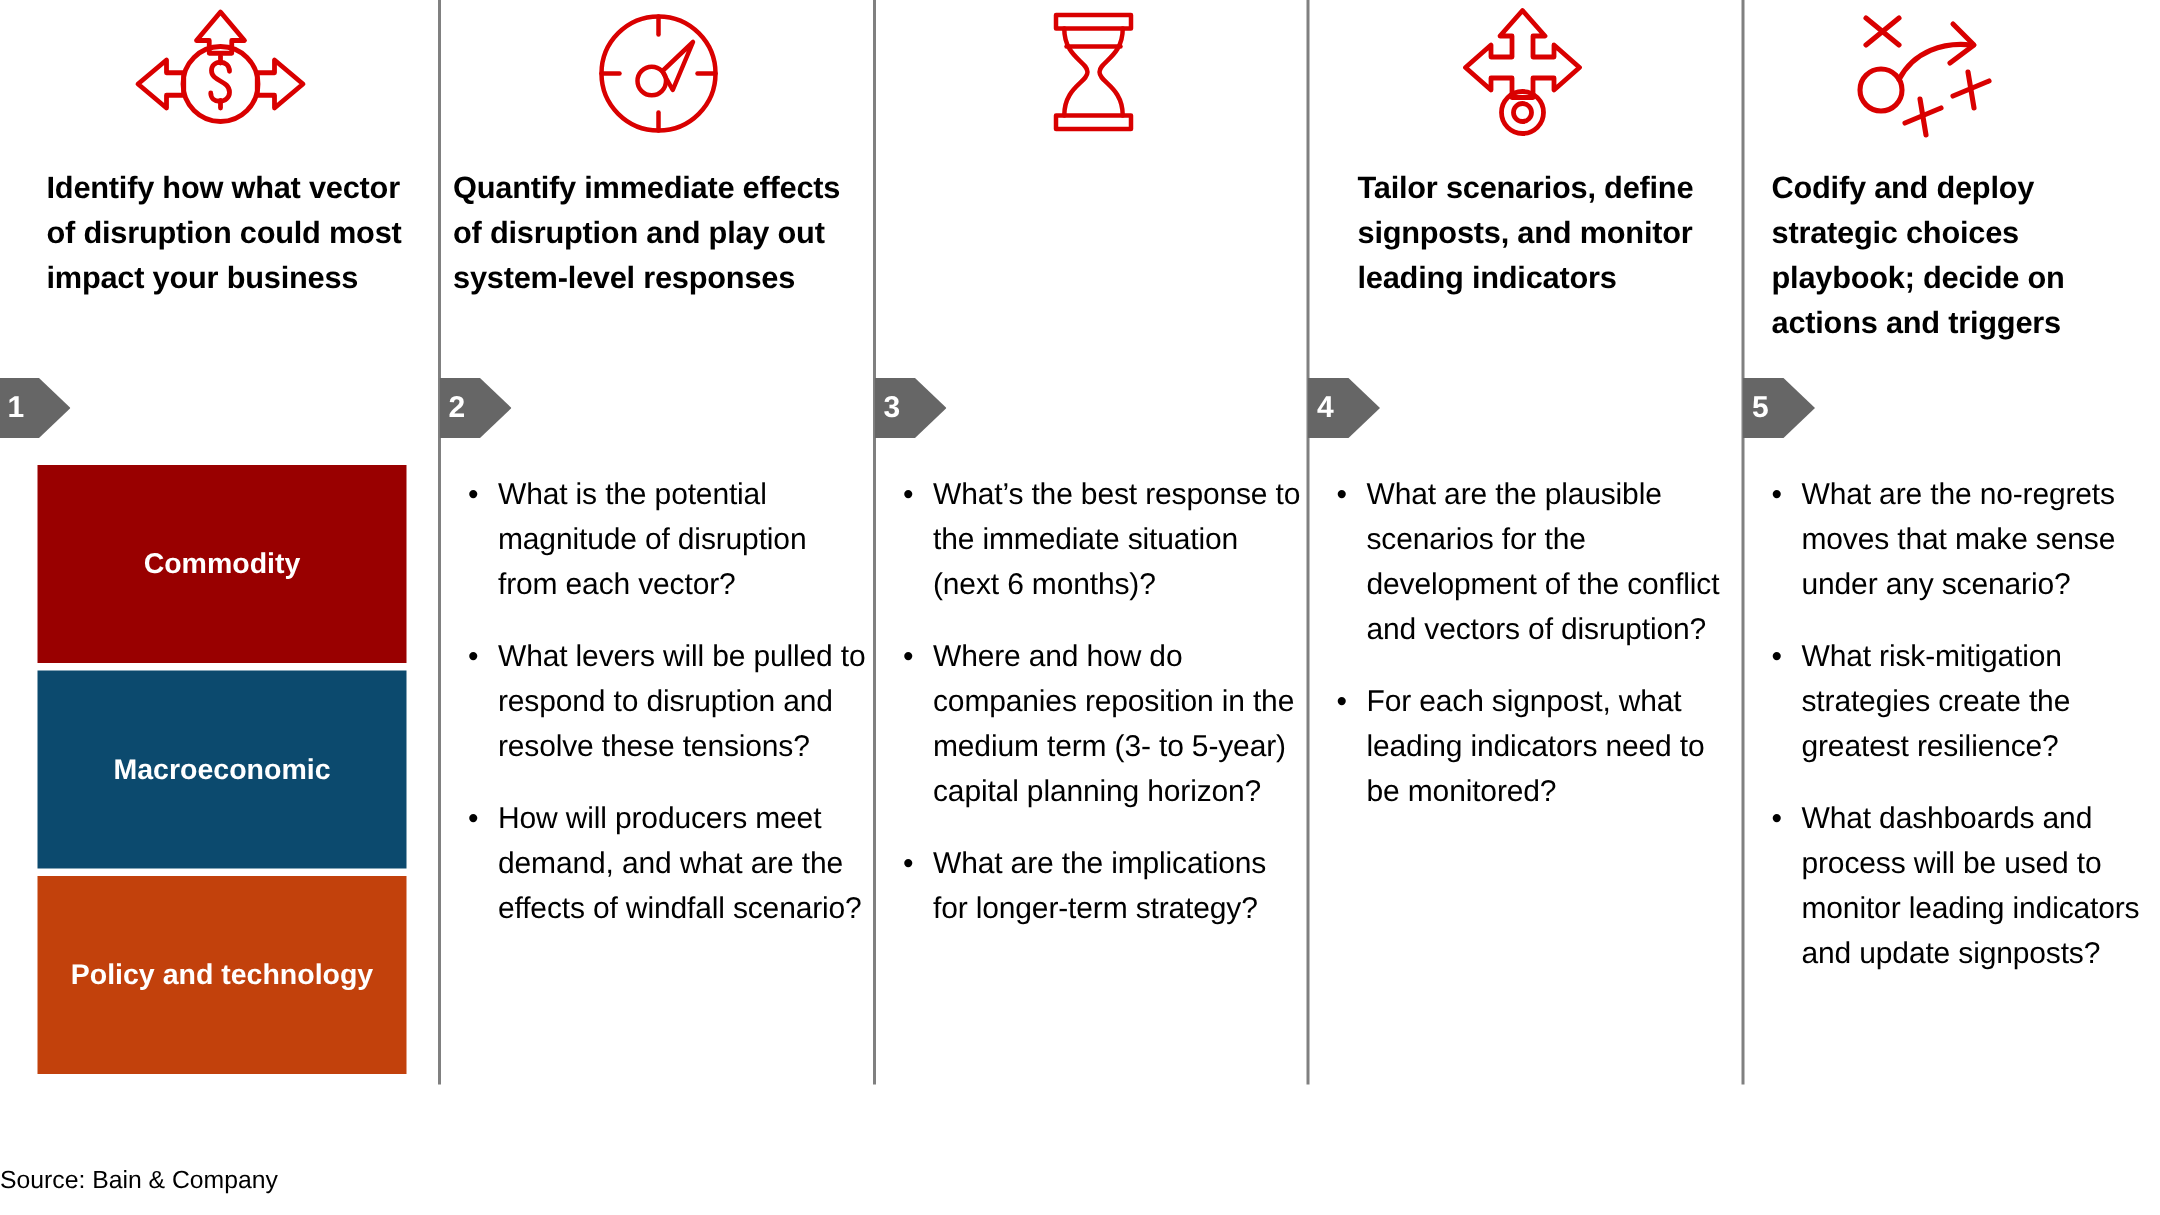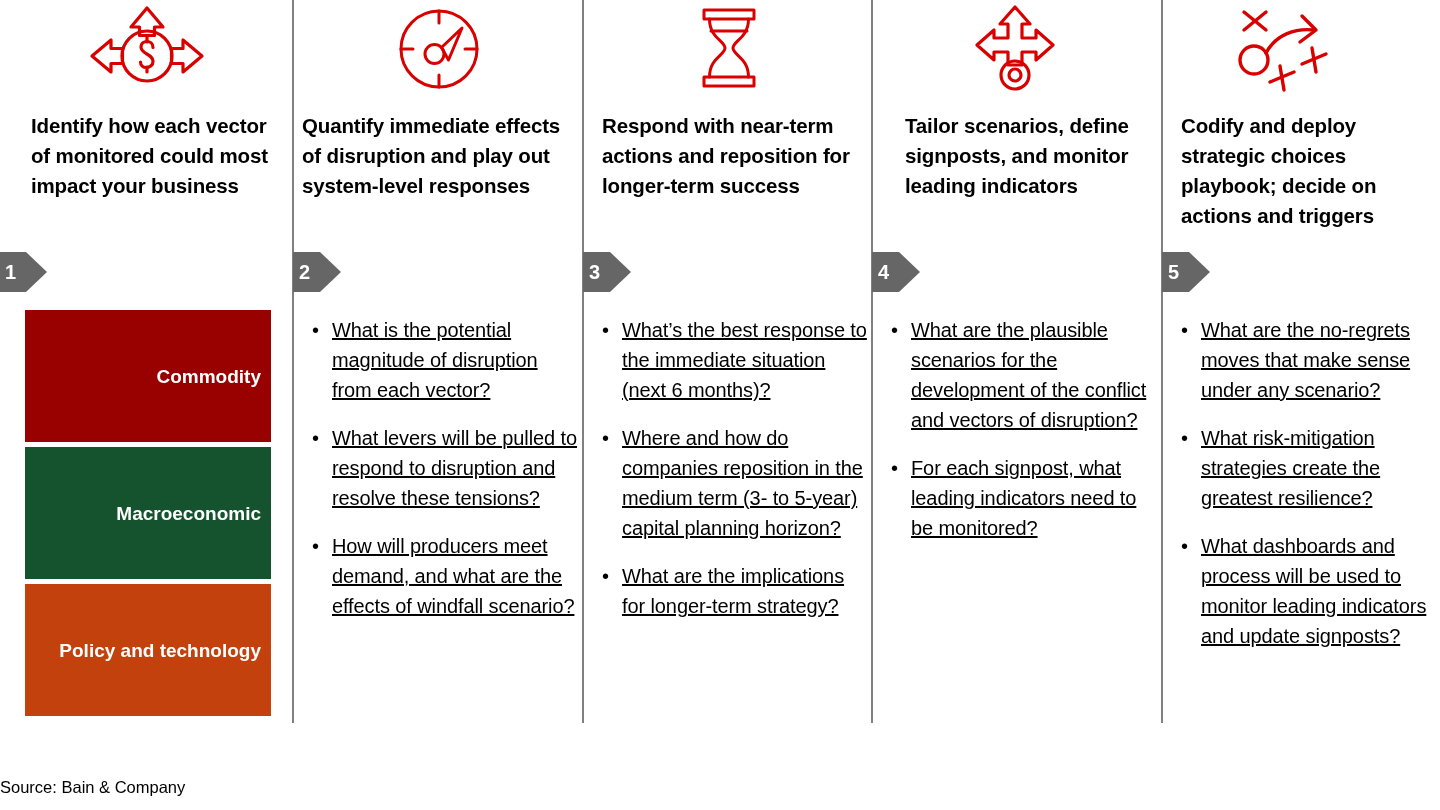--- a/index.html
+++ b/index.html
@@ -120,21 +120,21 @@
     left: 25px;
     width: 246px;
   }
   .vector-box {
     box-sizing: border-box;
     width: 246px;
     height: 132px;
     margin-bottom: 5px;
     display: flex;
     align-items: center;
-    justify-content: flex-end;
+    justify-content: center;
     text-align: center;
     color: #ffffff;
     font-weight: bold;
     font-size: 19px;
     line-height: 25px;
     padding: 0 10px;
   }
   .vector-box:last-child { margin-bottom: 0; }
 
   
@@ -150,21 +150,20 @@
   .col-4 .bullets { left: 15px; width: 270px; }
   .col-5 .bullets { left: 15px; width: 265px; }
 
   .bullets li {
     position: relative;
     padding-left: 23px;
     margin-bottom: 18px;
     font-size: 20px;
     line-height: 30px;
     letter-spacing: -0.1px;
-    text-decoration: underline;
   }
   .bullets li:last-child { margin-bottom: 0; }
   .bullets li::before {
     content: "\2022";
     position: absolute;
     left: 3px;
     top: 0;
     font-size: 20px;
     line-height: 30px;
   }
@@ -195,30 +194,30 @@
 
           <path d="M6 52 L25 36 L25 44.5 L36.5 44.5 L36.5 59.5 L25 59.5 L25 68 Z"></path>
 
           <path d="M116 52 L97 36 L97 44.5 L85.5 44.5 L85.5 59.5 L97 59.5 L97 68 Z"></path>
 
           <path d="M67 43.5 C67 39.5 64 37.5 61 37.5 C57.5 37.5 55 39.8 55 43 C55 50.5 67 49.5 67 57.5 C67 61 64 63.5 60.5 63.5 C57 63.5 54.5 61.5 54.5 58"></path>
           <line x1="61" y1="33.5" x2="61" y2="38"></line>
           <line x1="61" y1="63" x2="61" y2="68"></line>
         </svg>
       </div>
-      <div class="heading">Identify how each vector of monitored could most impact your business</div>
+      <div class="heading">Identify how what vector of disruption could most impact your business</div>
       <div class="step-marker">
         <div class="flag"></div>
         <div class="num">1</div>
       </div>
       <div class="vector-boxes">
         <div class="vector-box" style="background:#990000">
           <span>Commodity</span>
         </div>
-        <div class="vector-box" style="background:#14532d">
+        <div class="vector-box" style="background:#0c4a6e">
           <span>Macroeconomic</span>
         </div>
         <div class="vector-box" style="background:#c2410c">
           <span>Policy and technology</span>
         </div>
       </div>
       <div class="divider"></div>
     </div>
 
     <div class="col col-2">
@@ -249,21 +248,20 @@
     <div class="col col-3">
       <div class="icon-wrap">
         <svg width="76" height="86" viewBox="0 0 76 86" fill="none" stroke="#d90000" stroke-width="3" stroke-linejoin="round" stroke-linecap="round">
           <rect x="13" y="5" width="50" height="9"></rect>
           <rect x="13" y="72" width="50" height="9"></rect>
           <path d="M18.5 14 C18.5 33 34 36 34 43 C34 50 18.5 53 18.5 72"></path>
           <path d="M57.5 14 C57.5 33 42 36 42 43 C42 50 57.5 53 57.5 72"></path>
           <line x1="20" y1="26" x2="56" y2="26"></line>
         </svg>
       </div>
-      <div class="heading">Respond with near-term actions and reposition for longer-term success</div>
       <div class="step-marker">
         <div class="flag"></div>
         <div class="num">3</div>
       </div>
       <ul class="bullets">
         <li>What’s the best response to the immediate situation (next 6 months)?</li>
         <li>Where and how do companies reposition in the medium term (3- to 5-year) capital planning horizon?</li>
         <li>What are the implications for longer-term strategy?</li>
       </ul>
       <div class="divider"></div>

